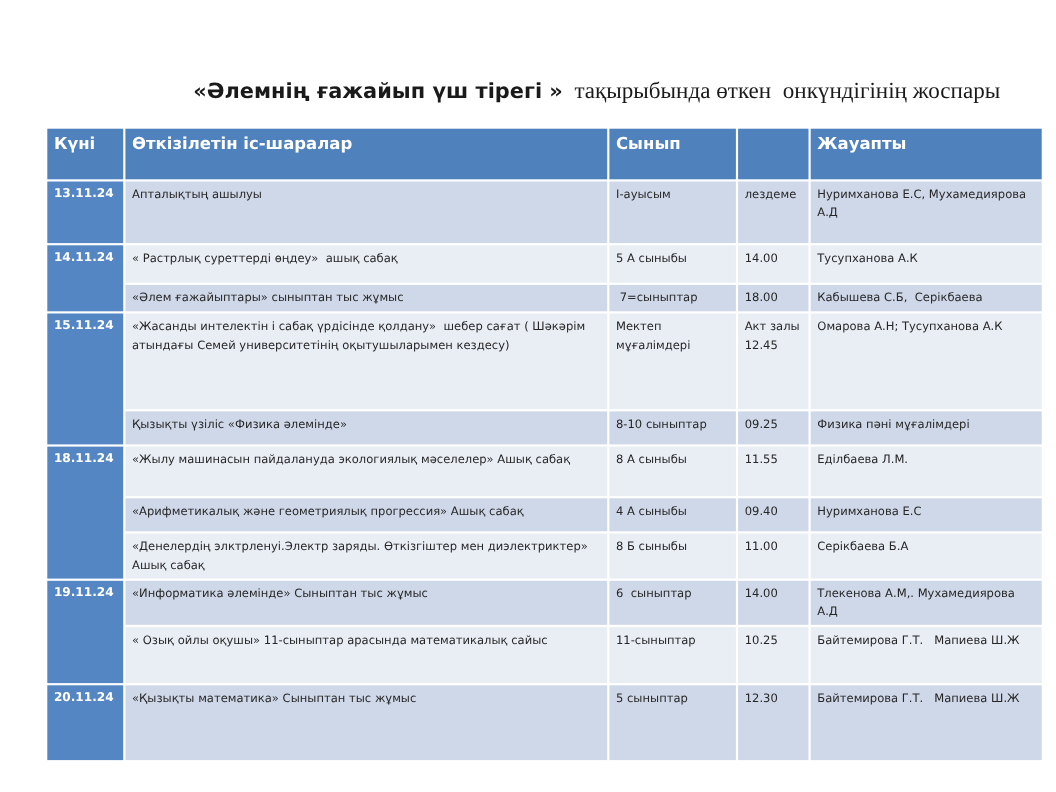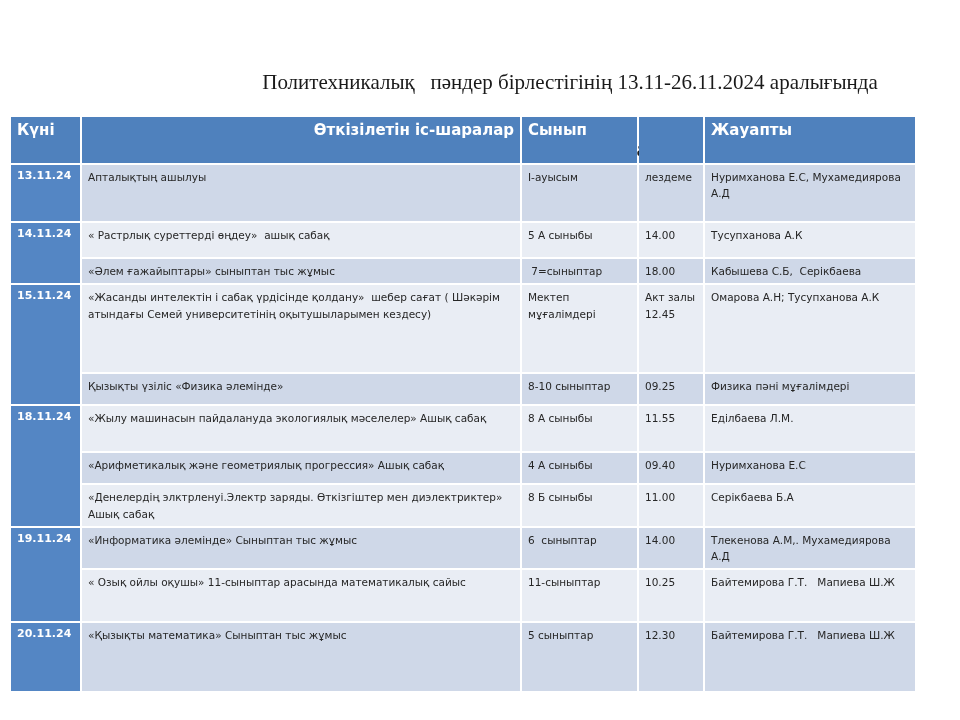--- a/index.html
+++ b/index.html
@@ -39,41 +39,41 @@
   }
   .title-topic-bold {
     font-family: "DejaVu Sans", sans-serif;
     font-weight: bold;
     font-size: 19px;
   }
 
   
   table.schedule {
     position: absolute;
-    left: 9px;
+    left: 41px;
     top: 115px;
     width: 908px;
     border-collapse: separate;
     border-spacing: 2px;
     table-layout: fixed;
   }
   table.schedule td, table.schedule th {
     vertical-align: top;
     padding: 4px 6px;
     overflow: hidden;
   }
   th.hdr {
     background: var(--header-blue);
     color: var(--header-text);
     font-size: 15px;
     font-weight: bold;
     text-align: left;
     height: 38px;
   }
-  th.hdr.center { text-align: right; margin-top: 24px; }
+  th.hdr.center { text-align: left; margin-top: 24px; }
   td.date-cell {
     background: var(--date-blue);
     color: var(--header-text);
     font-size: 11px;
     font-weight: bold;
   }
   td.body-cell {
     color: var(--body-text);
     font-size: 10.5px;
     line-height: 1.55;
@@ -81,21 +81,20 @@
   }
   tr.band-dark  td.body-cell { background: var(--band-dark); }
   tr.band-light td.body-cell { background: var(--band-light); }
 </style>
 </head>
 <body>
 
 <div class="slide">
 
   <div class="title-block">
-    <div class="title-line1">Политехникалық   пәндер бірлестігінің 13.11-26.11.2024 аралығында</div>
     <div class="title-line2"><span class="title-topic-bold">«Әлемнің ғажайып үш тірегі »</span><span>  тақырыбында өткен  онкүндігінің жоспары</span></div>
   </div>
 
   <table class="schedule">
     <colgroup>
       <col style="width:69px">
       <col style="width:438px">
       <col style="width:115px">
       <col style="width:64px">
       <col style="width:210px">

